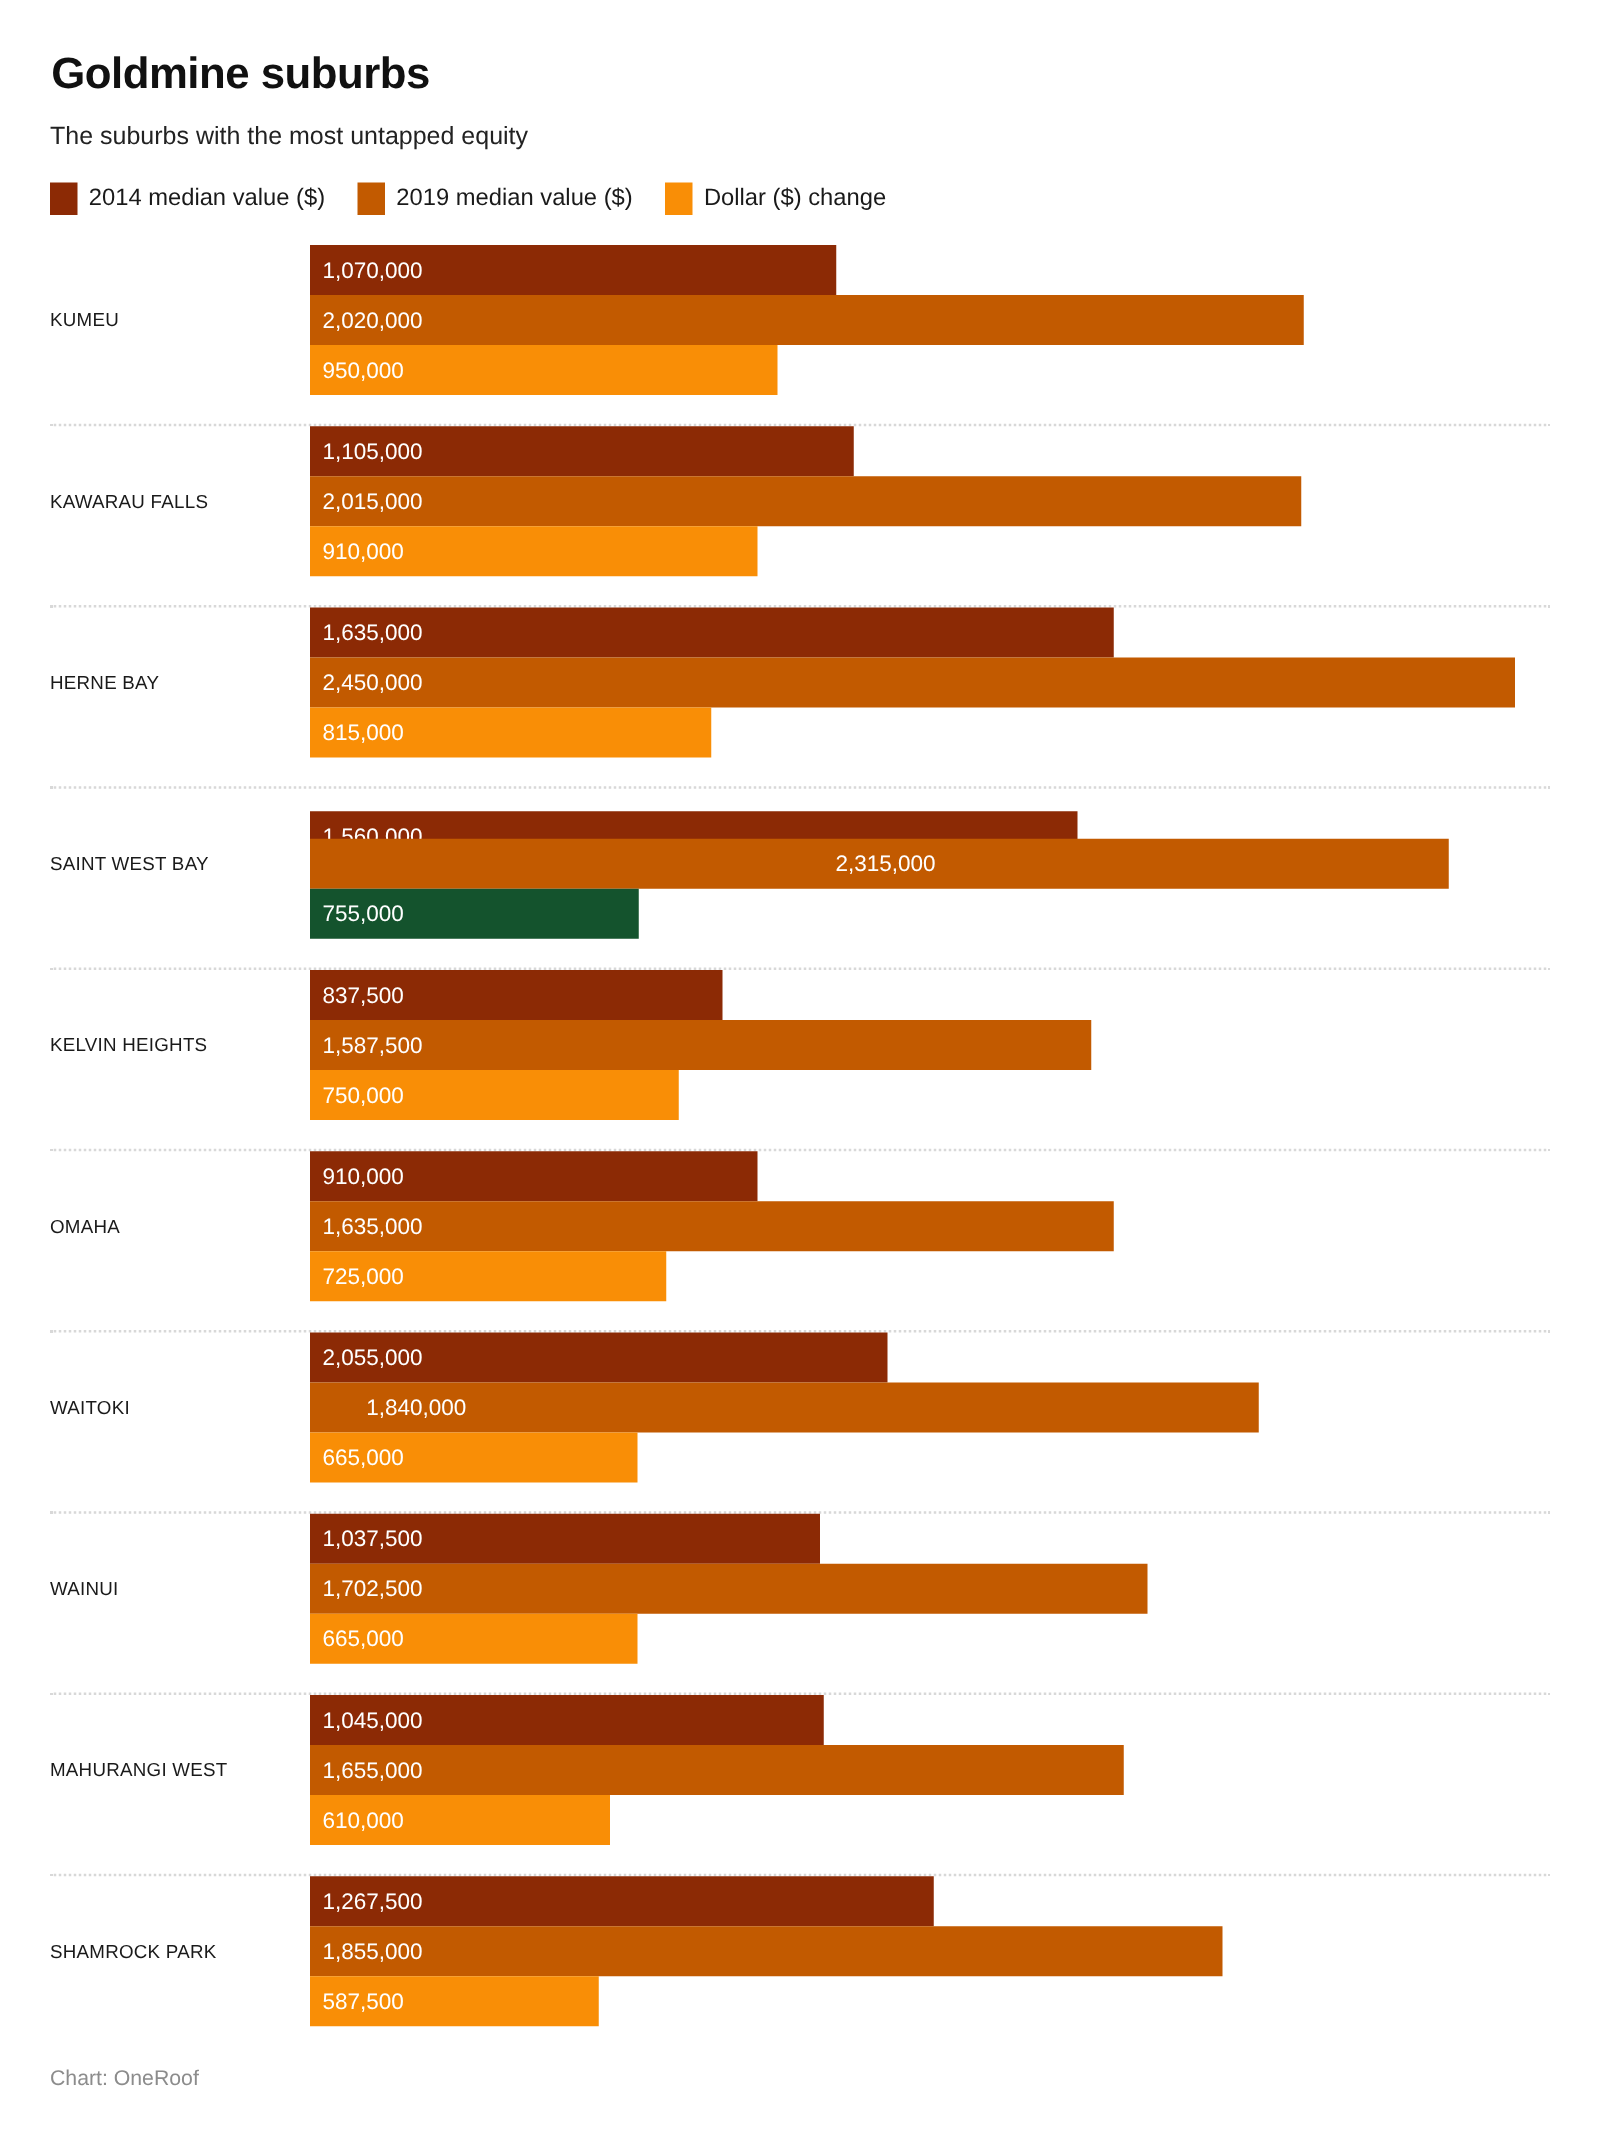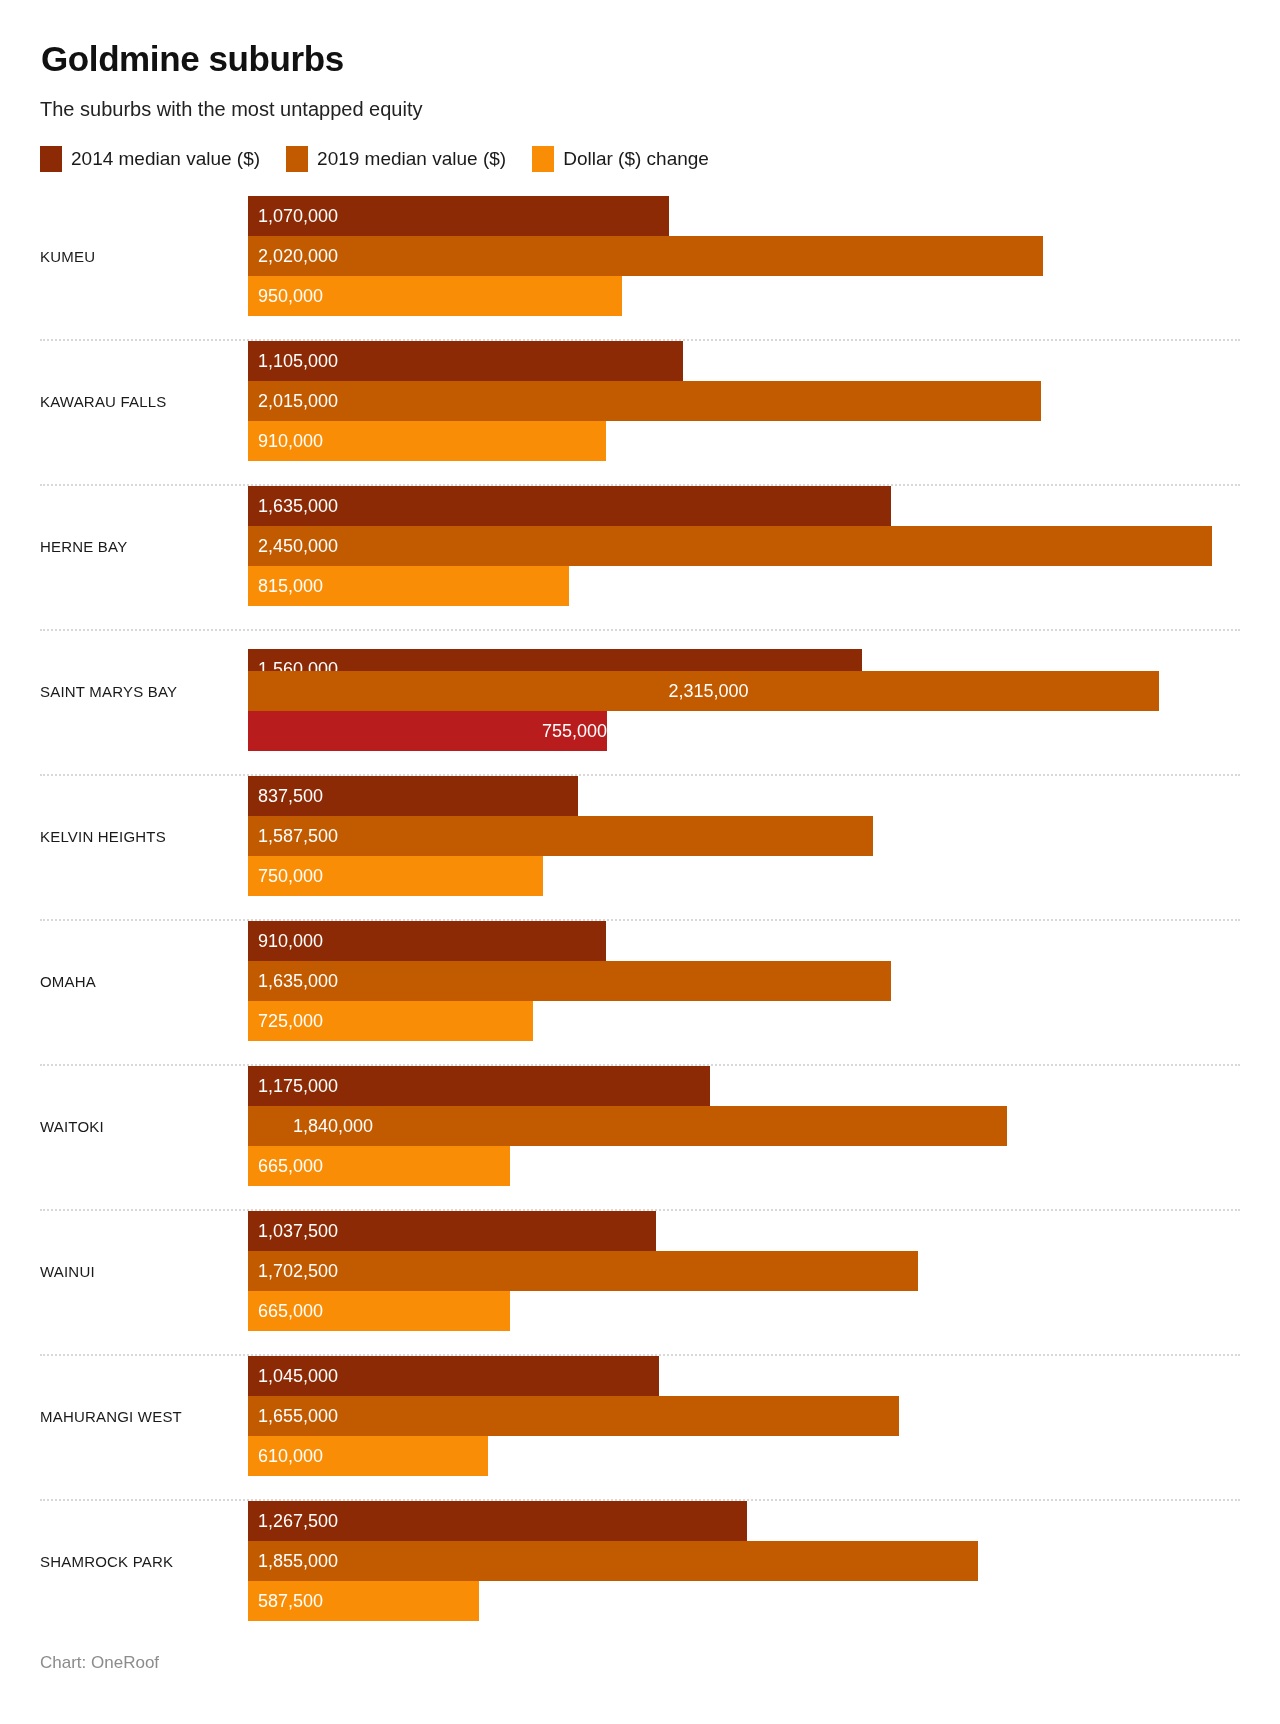--- a/index.html
+++ b/index.html
@@ -224,34 +224,34 @@
           </div>
           <div class="bar-row">
             <div class="bar" style="background: rgb(249, 142, 6); width: 320.702px;">
               <span class="bar-value">815,000</span>
             </div>
           </div>
         </div>
         <div class="group-sep"></div>
       </div>
       <div class="group">
-        <div class="group-label">SAINT MARYS BAY</div>
+        <div class="group-label">SAINT WEST BAY</div>
         <div class="bars">
           <div class="bar-row">
             <div class="bar" style="background: rgb(140, 42, 5); width: 613.86px; margin-top: 18px;">
               <span class="bar-value">1,560,000</span>
             </div>
           </div>
           <div class="bar-row">
             <div class="bar" style="background: rgb(194, 90, 0); width: 910.952px; justify-content: center;">
               <span class="bar-value">2,315,000</span>
             </div>
           </div>
           <div class="bar-row">
-            <div class="bar" style="background: #b91c1c; width: 359px; justify-content: flex-end;">
+            <div class="bar" style="background: #14532d; width: 263px;">
               <span class="bar-value">755,000</span>
             </div>
           </div>
         </div>
         <div class="group-sep"></div>
       </div>
       <div class="group">
         <div class="group-label">KELVIN HEIGHTS</div>
         <div class="bars">
           <div class="bar-row">
@@ -291,21 +291,21 @@
             </div>
           </div>
         </div>
         <div class="group-sep"></div>
       </div>
       <div class="group">
         <div class="group-label">WAITOKI</div>
         <div class="bars">
           <div class="bar-row">
             <div class="bar" style="background: rgb(140, 42, 5); width: 462.363px;">
-              <span class="bar-value">1,175,000</span>
+              <span class="bar-value">2,055,000</span>
             </div>
           </div>
           <div class="bar-row">
             <div class="bar" style="background: rgb(194, 90, 0); width: 724.04px; padding-left: 35px;">
               <span class="bar-value">1,840,000</span>
             </div>
           </div>
           <div class="bar-row">
             <div class="bar" style="background: rgb(249, 142, 6); width: 261.678px;">
               <span class="bar-value">665,000</span>

